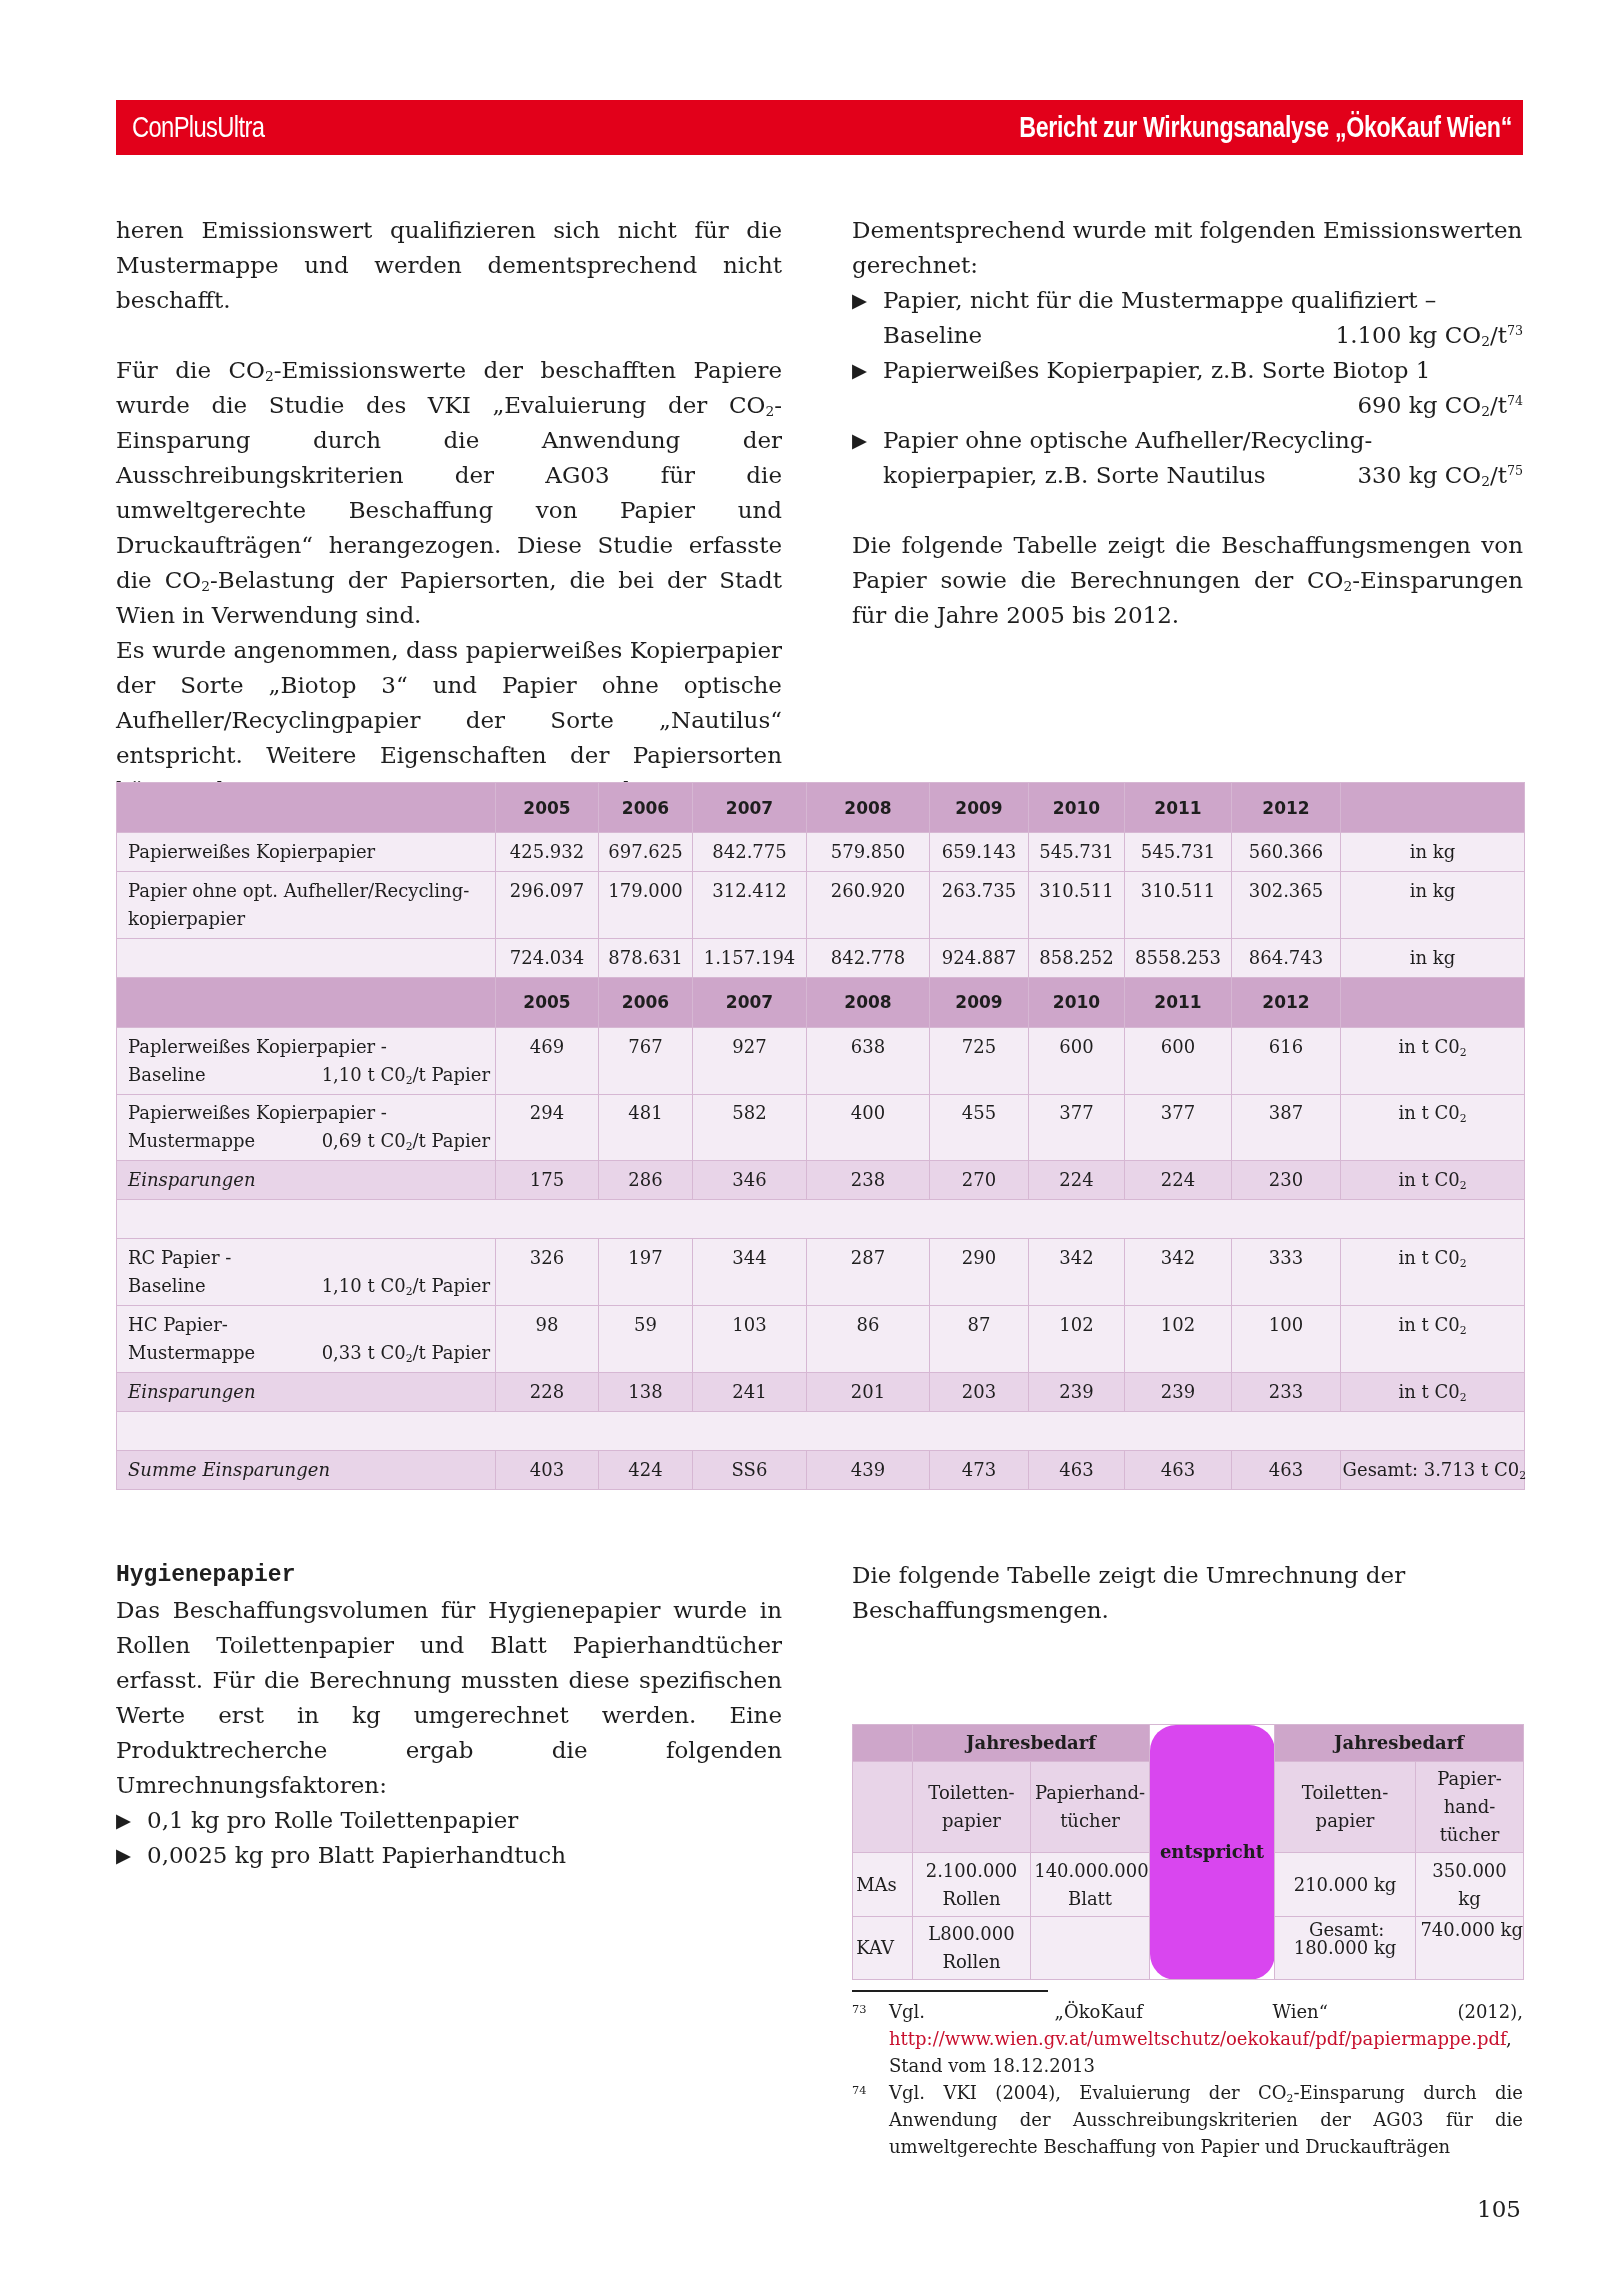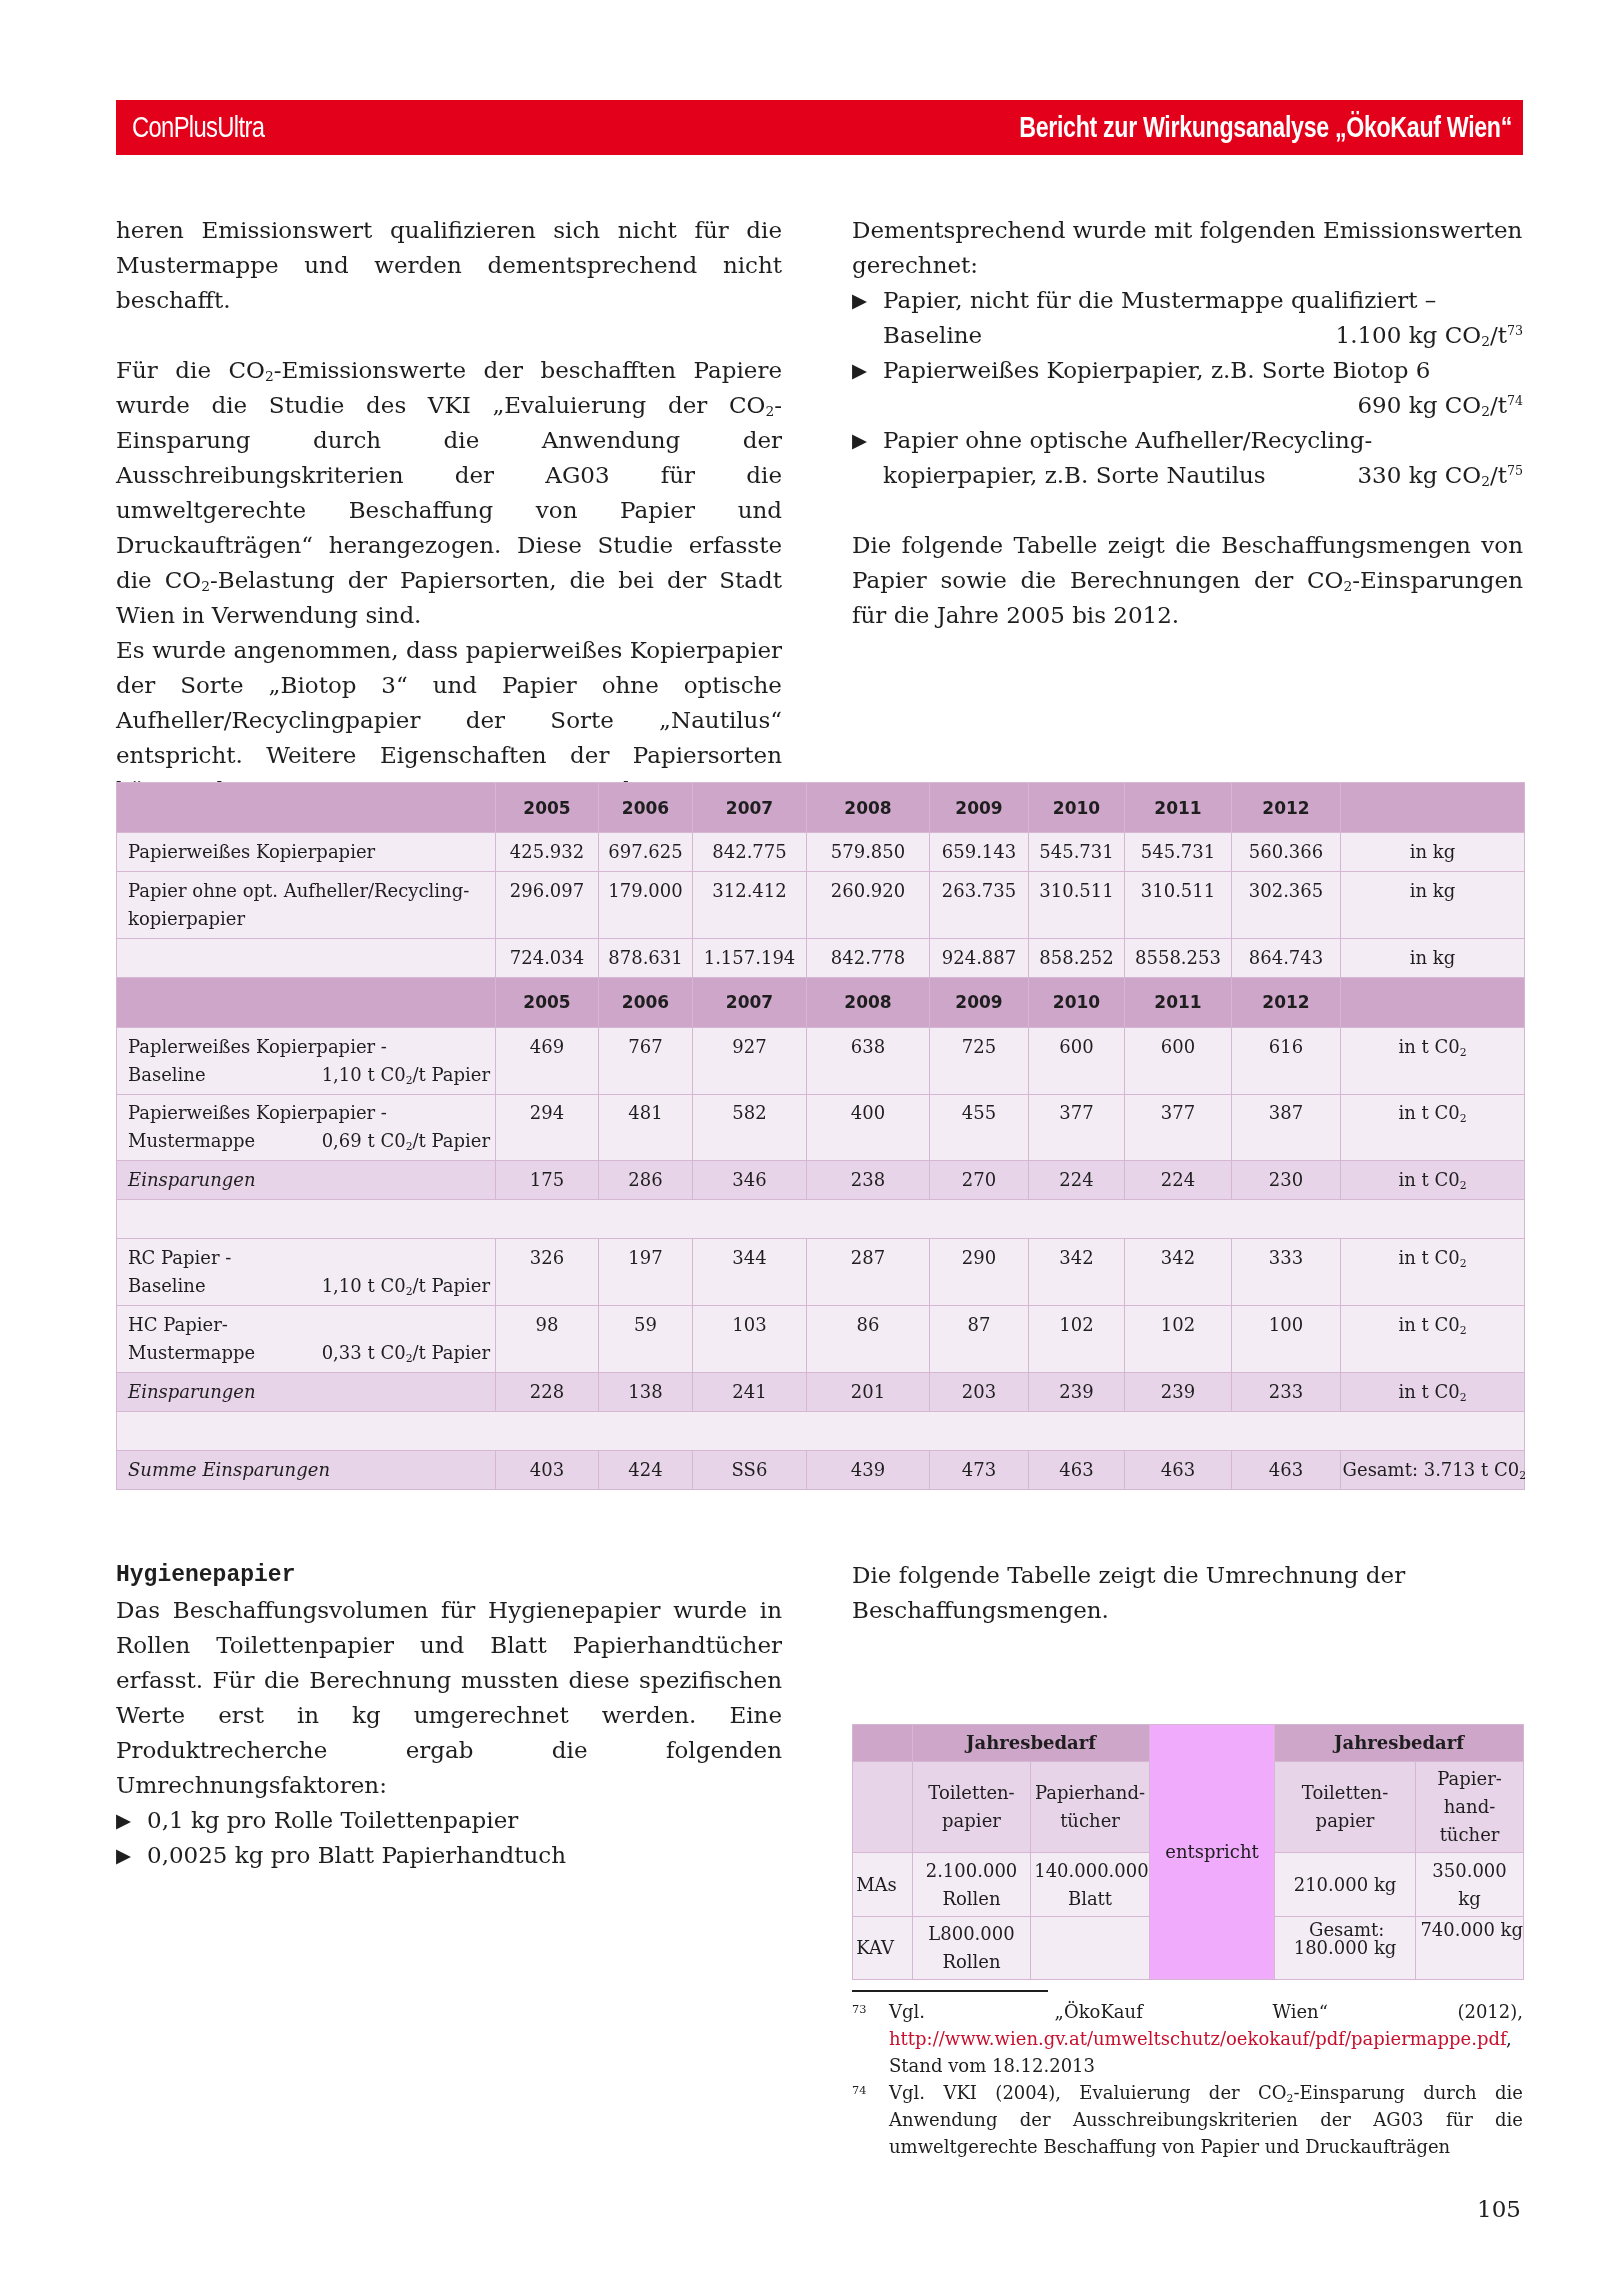--- a/index.html
+++ b/index.html
@@ -51,21 +51,21 @@
   .hyg-head { font-weight: bold; font-family: Liberation Mono, monospace; }
 
   
   .hyg-table {
     position: absolute; left: 852px; top: 1724px; width: 671px;
     font-size: 18px; line-height: 28px; table-layout: fixed;
   }
   .hyg-table td { border: 1.6px solid #d6b7d3; text-align: center; vertical-align: middle; background: #f4ecf5; padding: 3.2px 3.2px; }
   .hyg-table .hdr { background: #cea6ca; font-weight: bold; height: 37px; }
   .hyg-table .sub-hdr { background: #e8d4e8; height: 89px; }
-  .hyg-table .mid { background: #f0abfc; font-weight: normal; }
+  .hyg-table .mid { background: #d946ef; font-weight: bold; border-radius: 26px; }
   .hyg-table .rowlabel { text-align: left; }
   .hyg-total { position: absolute; left: 852px; top: 1919px; width: 671px; font-size: 18px; display: flex; justify-content: flex-end; gap: 36px; }
 
   .fn-rule { position: absolute; left: 852px; top: 1990px; width: 196px; height: 1.6px; background: #1e1e1e; }
   .footnotes { position: absolute; left: 852px; top: 1998px; width: 671px; font-size: 18px; line-height: 27px; }
   .fn { position: relative; padding-left: 37px; text-align: justify; }
   .fn .fn-num { position: absolute; left: 0; top: -1.6px; font-size: 11.4px; }
   .fn a { color: #c8102e; text-decoration: none; }
   .page-number { position: absolute; left: 1477px; top: 2196px; font-size: 23px; }
 </style>
@@ -90,21 +90,21 @@
     <li>
       <span class="tri">▶</span>
       <div>Papier, nicht für die Mustermappe qualifiziert –</div>
       <div class="val-line">
           <span>Baseline</span>
           <span><span>1.100 kg CO</span><sub>2</sub><span>/t</span><sup>73</sup></span>
         </div>
     </li>
     <li>
       <span class="tri">▶</span>
-      <div>Papierweißes Kopierpapier, z.B. Sorte Biotop 6</div>
+      <div>Papierweißes Kopierpapier, z.B. Sorte Biotop 1</div>
       <div class="val-right"><span>690 kg CO</span><sub>2</sub><span>/t</span><sup>74</sup></div>
     </li>
     <li>
       <span class="tri">▶</span>
       <div>Papier ohne optische Aufheller/Recycling-</div>
       <div class="val-line">
           <span>kopierpapier, z.B. Sorte Nautilus</span>
           <span><span>330 kg CO</span><sub>2</sub><span>/t</span><sup>75</sup></span>
         </div>
     </li>

